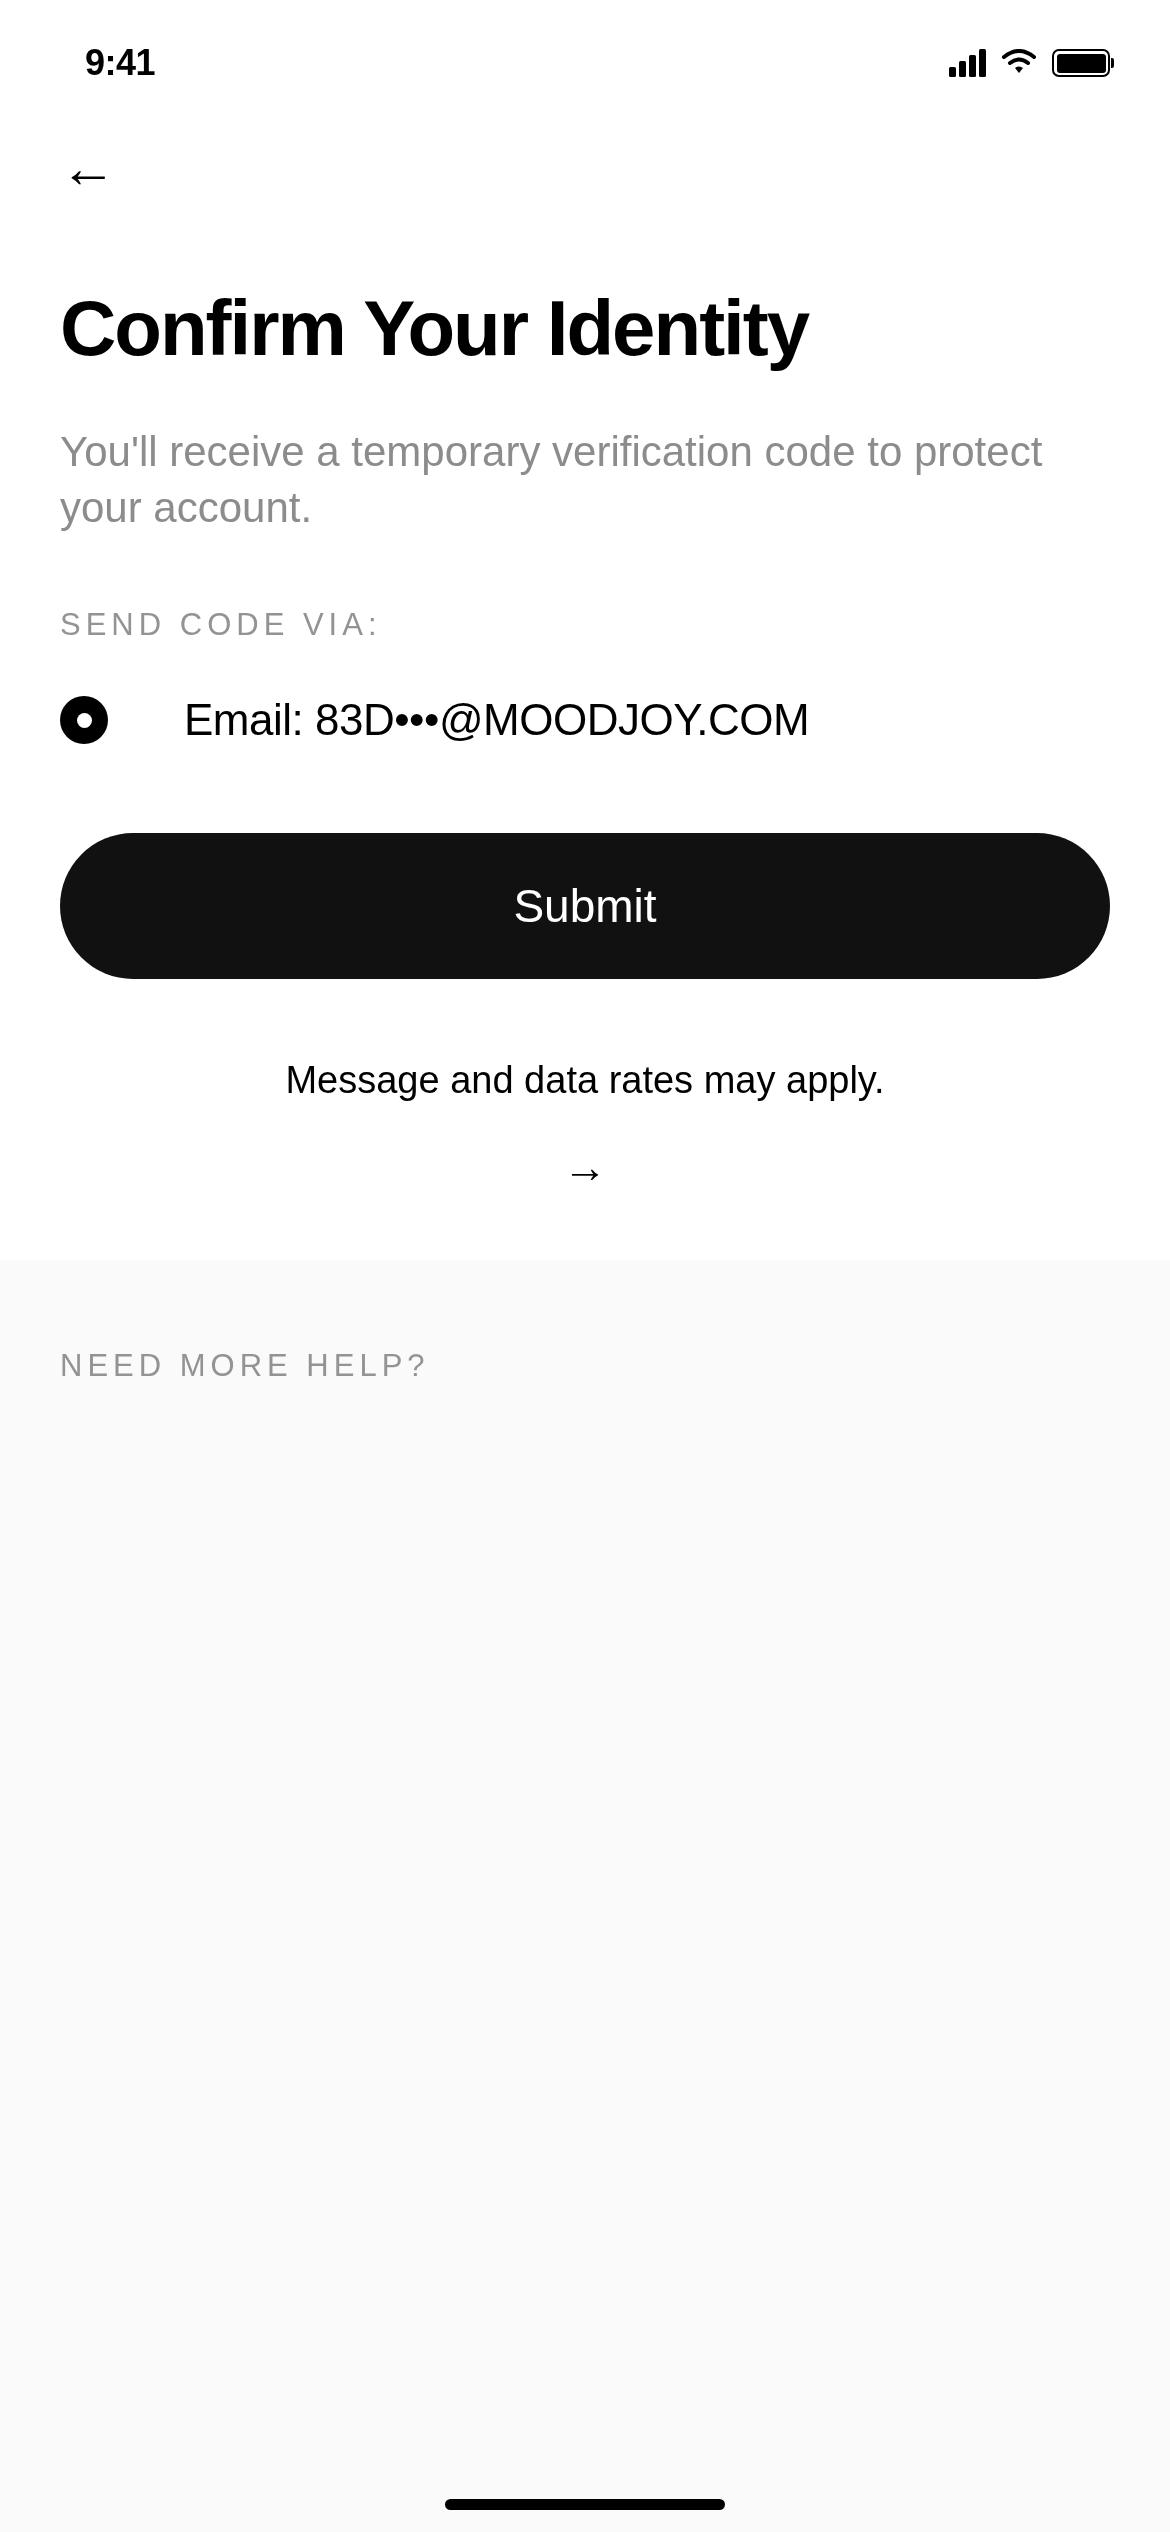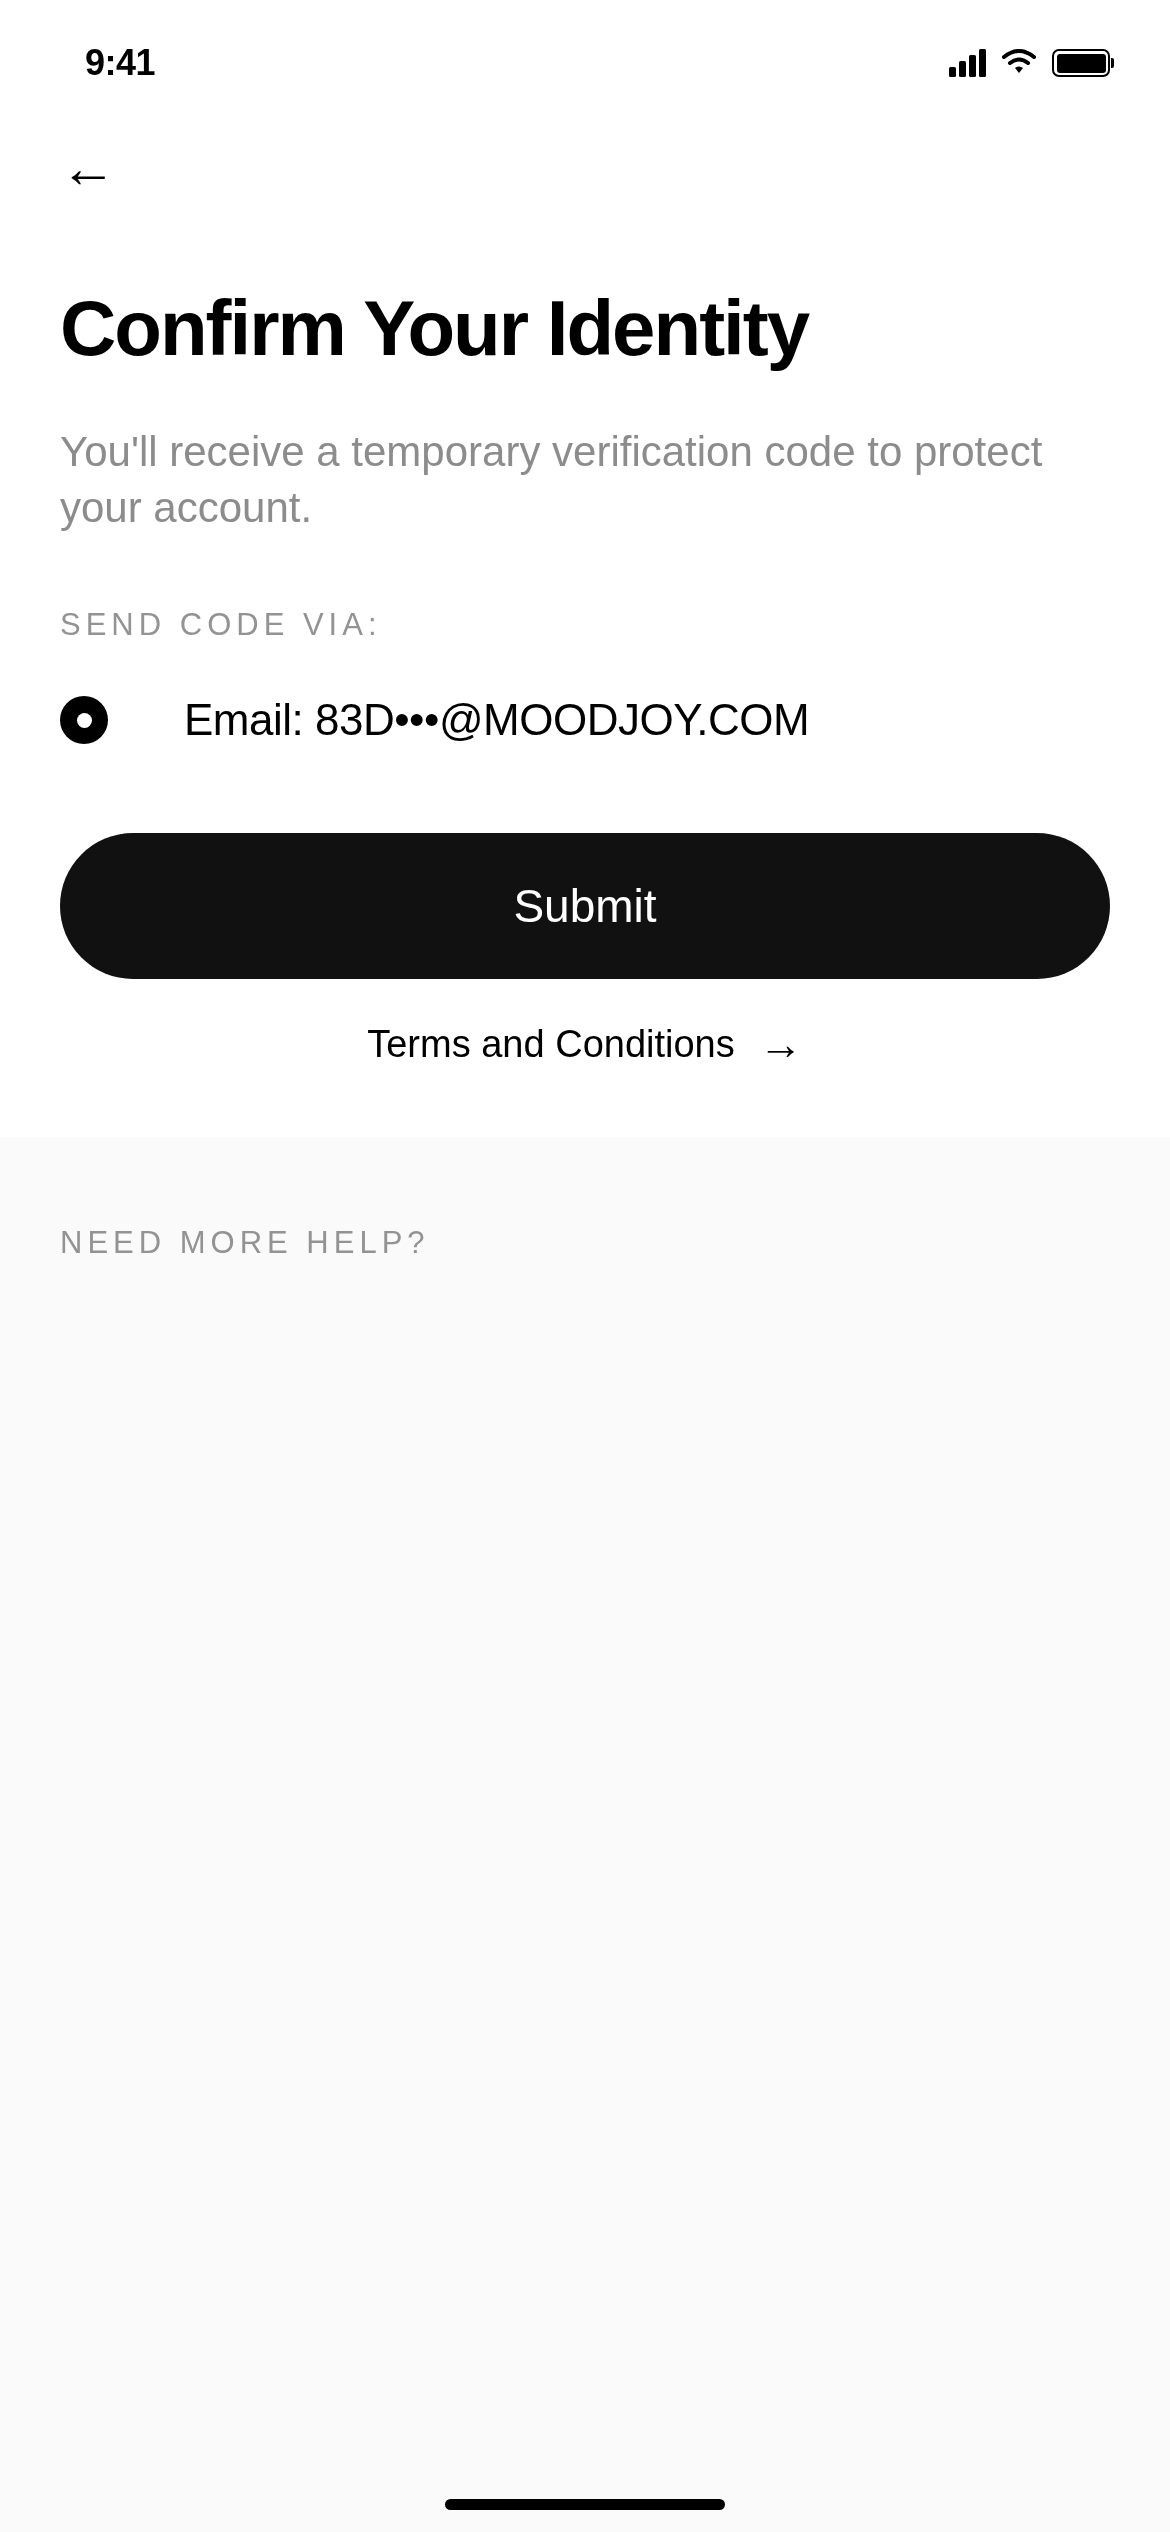--- a/index.html
+++ b/index.html
@@ -246,23 +246,23 @@
 
   <div class="radio-option">
     <div class="radio-circle">
       <div class="radio-inner"></div>
     </div>
     <div class="radio-label">Email: 83D•••@MOODJOY.COM</div>
   </div>
 
   <button class="submit-button">Submit</button>
 
+  <p class="disclaimer">Message and data rates may apply.</p>
 
   <div class="terms-link">
-    <span>Terms and Conditions</span>
     <span class="arrow-right">→</span>
   </div>
 </div>
 
 <div class="help-section">
   <div class="help-label">NEED MORE HELP?</div>
 </div>
 
 <div class="home-indicator"></div>
 

